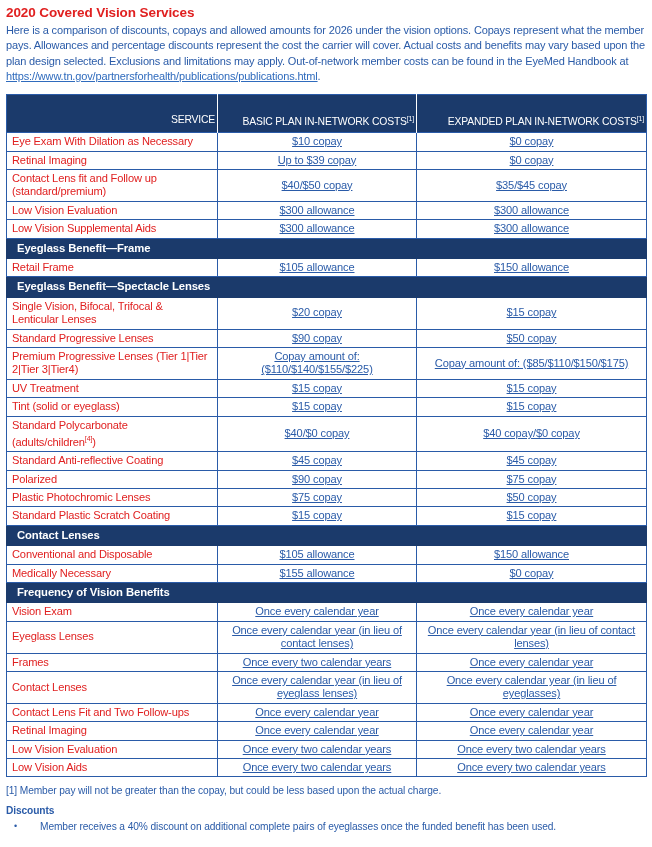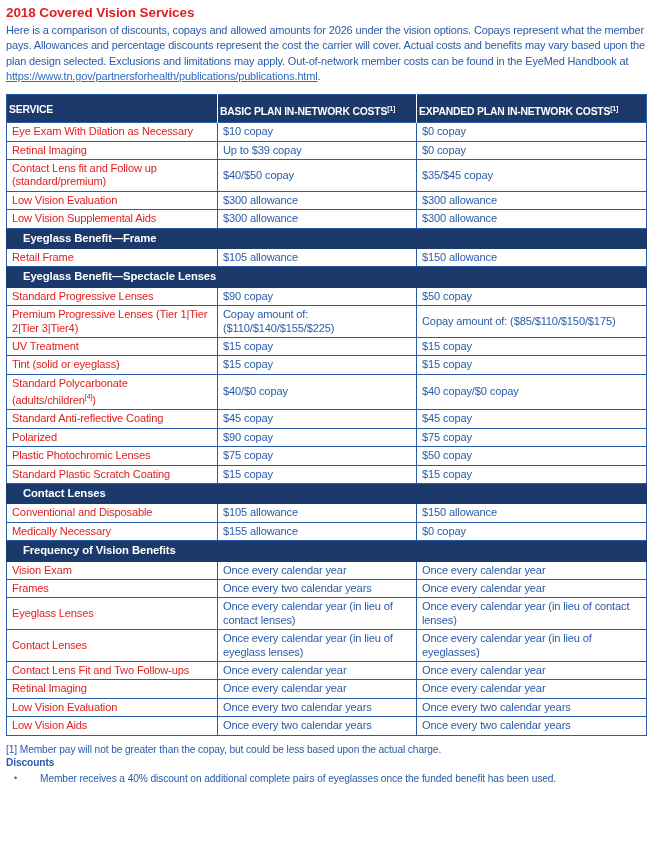--- a/index.html
+++ b/index.html
@@ -51,24 +51,24 @@
   }
 
   .vision-table col.c1 { width: 211px; }
   .vision-table col.c2 { width: 199px; }
   .vision-table col.c3 { width: 230px; }
 
   .vision-table th {
     background: #1b3a6b;
     color: #ffffff;
     font-size: 10.4px;
-    font-weight: bold;
-    text-align: left;
+    font-weight: normal;
+    text-align: right;
     letter-spacing: -0.2px;
-    padding: 8px 2px 4px 2px;
+    padding: 18px 2px 4px 2px;
     border-right: 1px solid #ffffff;
     line-height: 12px;
   }
   .vision-table th:last-child { border-right: none; }
 
   .vision-table th sup {
     font-size: 7px;
     vertical-align: super;
   }
 
@@ -82,48 +82,50 @@
   }
 
   td.svc {
     color: #e02020;
     font-weight: normal;
     text-align: left;
   }
 
   td.val {
     color: #2a5ba8;
+    text-align: center;
+    text-decoration: underline;
   }
 
   tr.section-row td {
     background: #1b3a6b;
     color: #ffffff;
     font-weight: bold;
     font-size: 11.3px;
     text-align: left;
-    padding: 3px 16px;
+    padding: 3px 10px;
     border-left: 1px solid #1b3a6b;
     border-right: 1px solid #1b3a6b;
     border-top: 1px solid #1b3a6b;
     border-bottom: 1px solid #1b3a6b;
     letter-spacing: -0.1px;
   }
 
   td.svc sup { font-size: 7px; vertical-align: super; }
 
   
   .footnotes {
     margin-top: 7px;
     color: #2a5ba8;
     font-size: 10.2px;
     line-height: 13.6px;
     letter-spacing: -0.1px;
   }
 
-  .fn-line { }
+  .fn-line { margin-bottom: 6px; }
 
   .fn-heading {
     font-weight: bold;
     font-size: 10.2px;
     margin-bottom: 2px;
   }
 
   .bullet-list { list-style: none; }
 
   .bullet-item {
@@ -138,21 +140,21 @@
     padding-left: 8px;
     font-size: 9px;
     line-height: 13.6px;
   }
 </style>
 </head>
 <body>
 
 <div class="page">
 
-  <div class="doc-title">2018 Covered Vision Services</div>
+  <div class="doc-title">2020 Covered Vision Services</div>
 
   <div class="intro">
     <span>Here is a comparison of discounts, copays and allowed amounts for 2026 under the vision options. Copays represent what the member pays. Allowances and percentage discounts represent the cost the carrier will cover. Actual costs and benefits may vary based upon the plan design selected. Exclusions and limitations may apply. Out-of-network member costs can be found in the EyeMed Handbook at </span><a class="link">https://www.tn.gov/partnersforhealth/publications/publications.html</a><span>.</span>
   </div>
 
   <table class="vision-table">
     <colgroup>
         <col class="c1">
         <col class="c2">
         <col class="c3">
@@ -195,20 +197,25 @@
         </tr>
         <tr>
           <td class="svc">Retail Frame</td>
           <td class="val">$105 allowance</td>
           <td class="val">$150 allowance</td>
         </tr>
         <tr class="section-row">
           <td colspan="3">Eyeglass Benefit—Spectacle Lenses</td>
         </tr>
         <tr>
+          <td class="svc">Single Vision, Bifocal, Trifocal &amp; Lenticular Lenses</td>
+          <td class="val">$20 copay</td>
+          <td class="val">$15 copay</td>
+        </tr>
+        <tr>
           <td class="svc">Standard Progressive Lenses</td>
           <td class="val">$90 copay</td>
           <td class="val">$50 copay</td>
         </tr>
         <tr>
           <td class="svc">Premium Progressive Lenses (Tier 1|Tier 2|Tier 3|Tier4)</td>
           <td class="val">Copay amount of: ($110/$140/$155/$225)</td>
           <td class="val">Copay amount of: ($85/$110/$150/$175)</td>
         </tr>
         <tr>
@@ -261,28 +268,28 @@
         </tr>
         <tr class="section-row">
           <td colspan="3">Frequency of Vision Benefits</td>
         </tr>
         <tr>
           <td class="svc">Vision Exam</td>
           <td class="val">Once every calendar year</td>
           <td class="val">Once every calendar year</td>
         </tr>
         <tr>
-          <td class="svc">Frames</td>
-          <td class="val">Once every two calendar years</td>
-          <td class="val">Once every calendar year</td>
-        </tr>
-        <tr>
           <td class="svc">Eyeglass Lenses</td>
           <td class="val">Once every calendar year (in lieu of contact lenses)</td>
           <td class="val">Once every calendar year (in lieu of contact lenses)</td>
+        </tr>
+        <tr>
+          <td class="svc">Frames</td>
+          <td class="val">Once every two calendar years</td>
+          <td class="val">Once every calendar year</td>
         </tr>
         <tr>
           <td class="svc">Contact Lenses</td>
           <td class="val">Once every calendar year (in lieu of eyeglass lenses)</td>
           <td class="val">Once every calendar year (in lieu of eyeglasses)</td>
         </tr>
         <tr>
           <td class="svc">Contact Lens Fit and Two Follow-ups</td>
           <td class="val">Once every calendar year</td>
           <td class="val">Once every calendar year</td>

